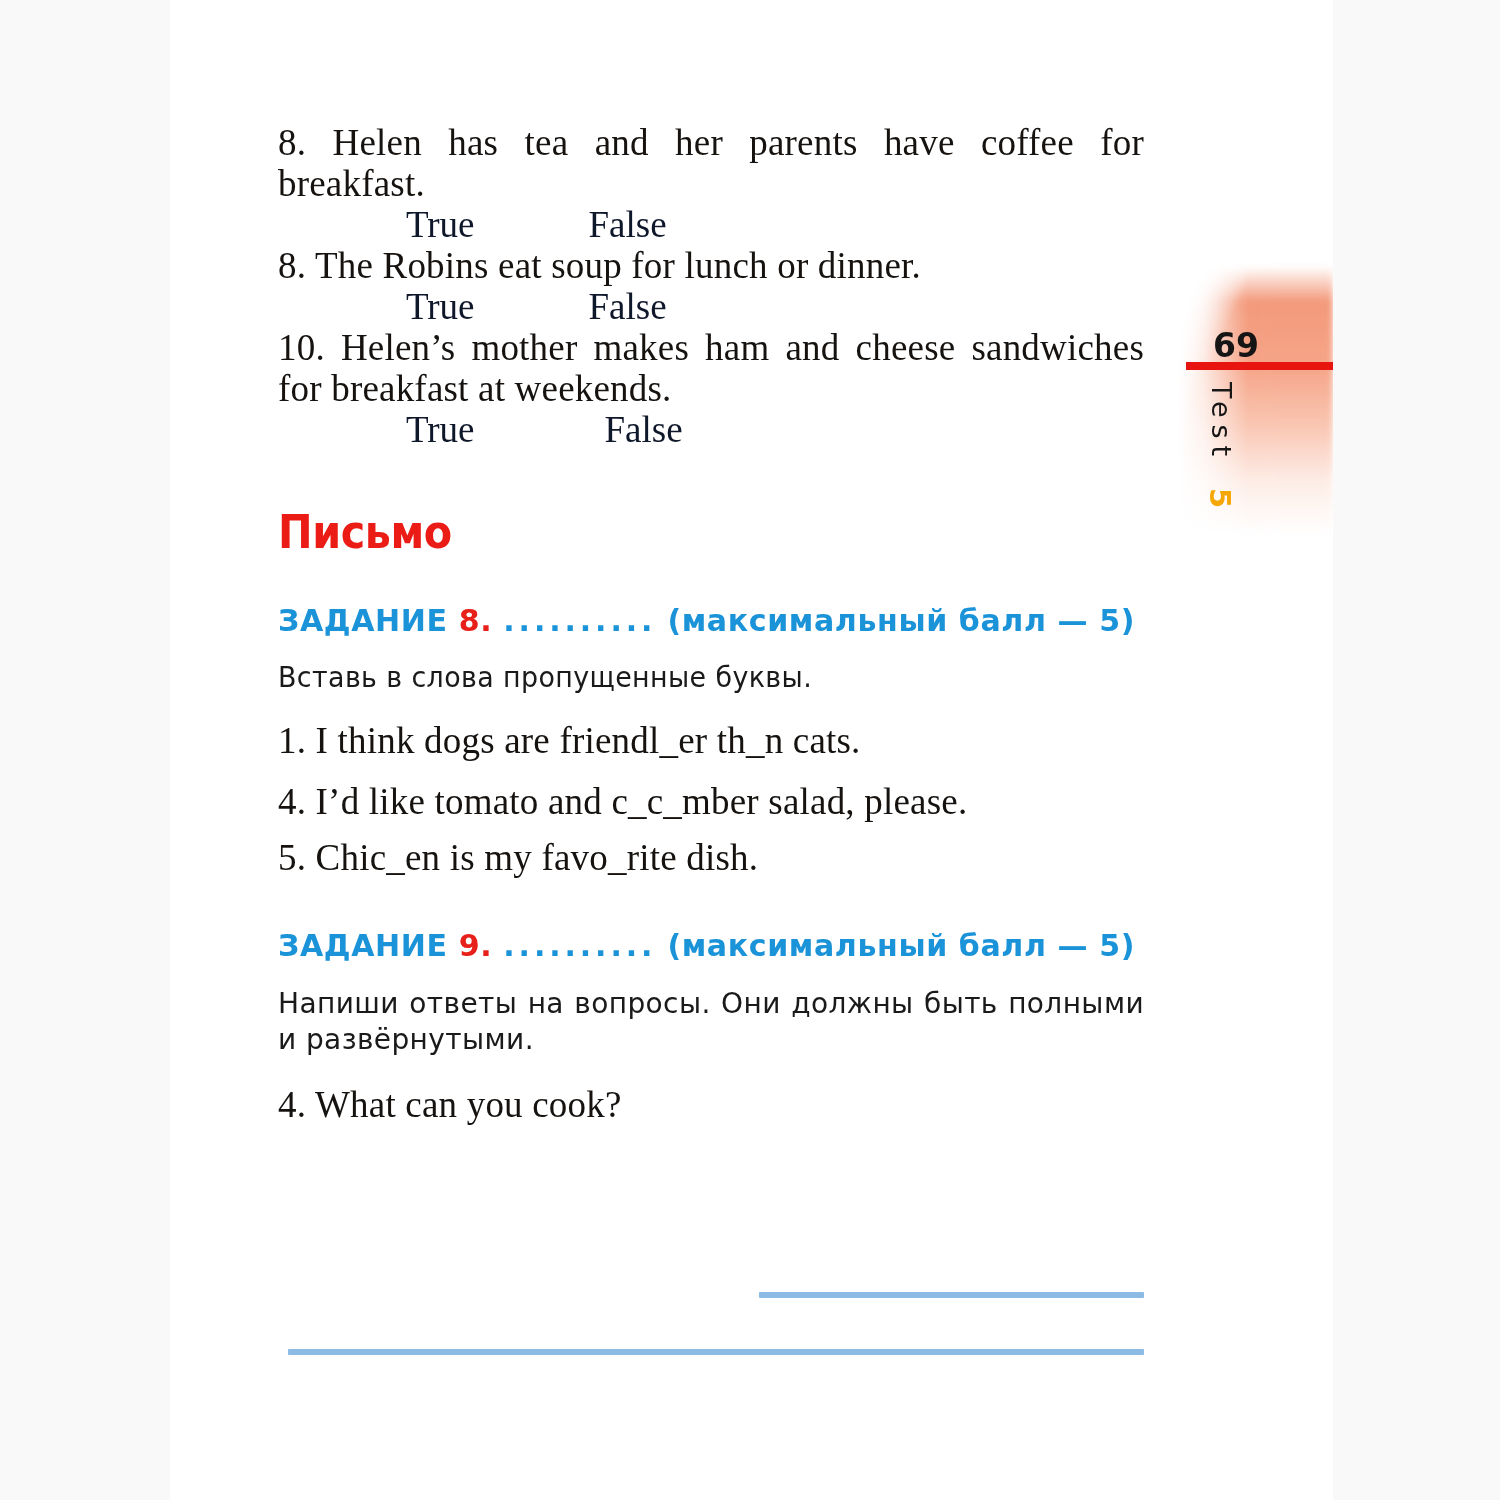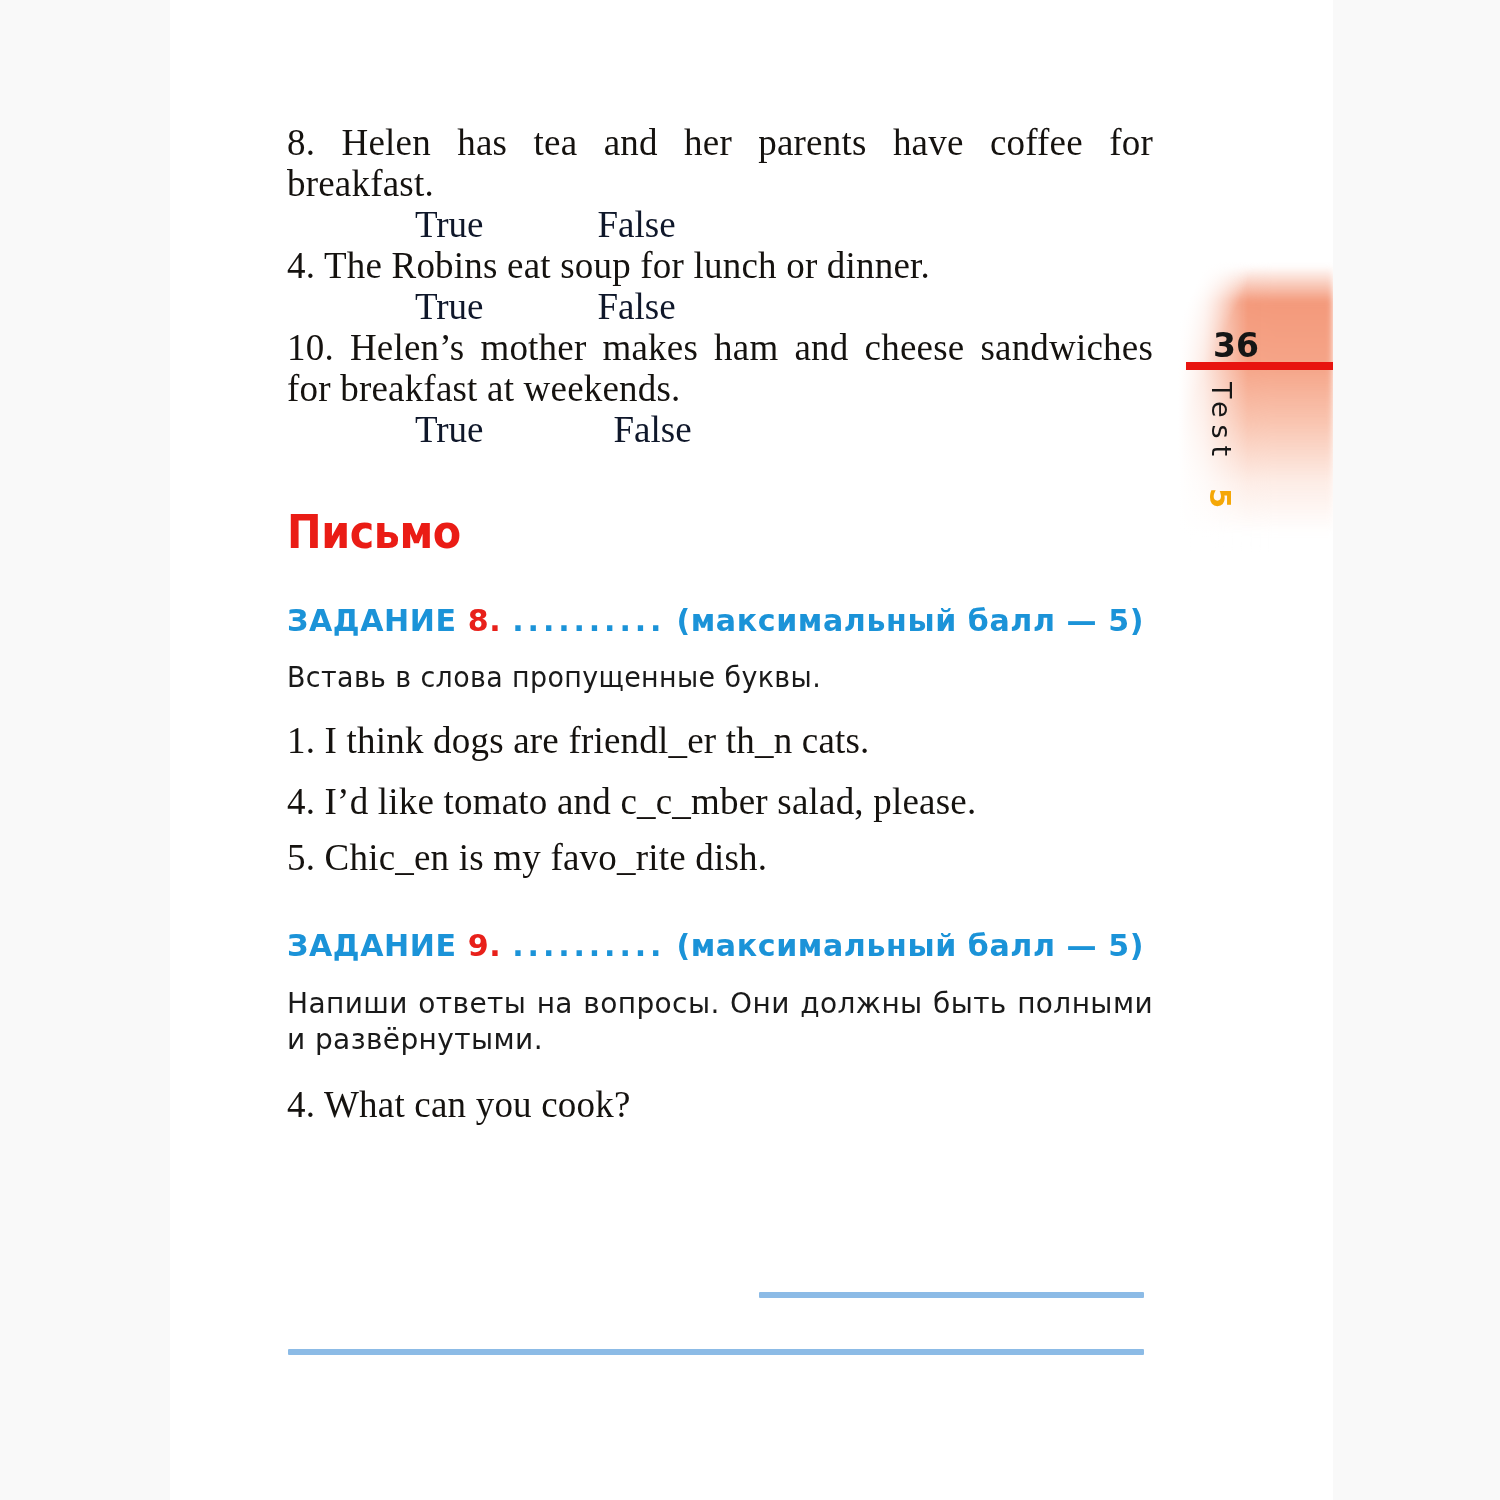--- a/index.html
+++ b/index.html
@@ -21,21 +21,21 @@
     top: 0;
     height: 1500px;
     background: #f9f9f9;
   }
   .gutter-left  { left: 0;   width: 170px; }
   .gutter-right { left: 1333px; width: 167px; }
 
   
   .column {
     position: absolute;
-    left: 287px;
+    left: 278px;
     top: 0;
     width: 866px;
   }
 
   .serif-line {
     font-family: "Liberation Serif", "DejaVu Serif", serif;
     font-size: 37px;
     color: #15120f;
     line-height: 41px;
     letter-spacing: 0.2px;
@@ -207,37 +207,37 @@
 
 <div id="page">
 
   <div class="gutter gutter-left"></div>
   <div class="gutter gutter-right"></div>
 
   <div id="margin-tab">
     <div class="glow"></div>
     <div class="fadeleft"></div>
   </div>
-  <div class="page-number">36</div>
+  <div class="page-number">69</div>
   <div class="red-rule"></div>
   <div class="tab-label">
     <span class="rot">Test</span>
   </div>
   <div class="tab-num">
     <span class="rot">5</span>
   </div>
 
   <div class="column">
 
     <div class="serif-line serif-just" style="margin-top:122px;">8. Helen has tea and her parents have coffee for breakfast.</div>
     <div class="tf-row" style="margin-top:0px;">
       <span>True</span><span class="tf-false">False</span>
     </div>
 
-    <div class="serif-line serif-just">4. The Robins eat soup for lunch or dinner.</div>
+    <div class="serif-line serif-just">8. The Robins eat soup for lunch or dinner.</div>
     <div class="tf-row">
       <span>True</span><span class="tf-false">False</span>
     </div>
 
     <div class="serif-line serif-just">10. Helen’s mother makes ham and cheese sandwiches for breakfast at weekends.</div>
     <div class="tf-row wide">
       <span>True</span><span class="tf-false">False</span>
     </div>
 
     <div class="section-title" style="margin-top:58px;">Письмо</div>

